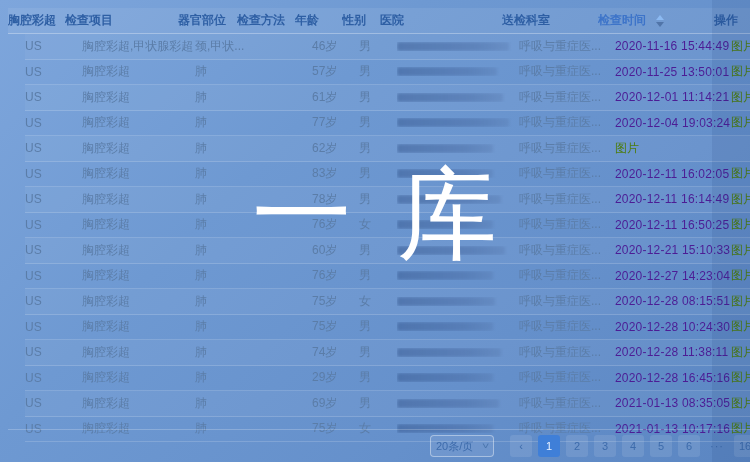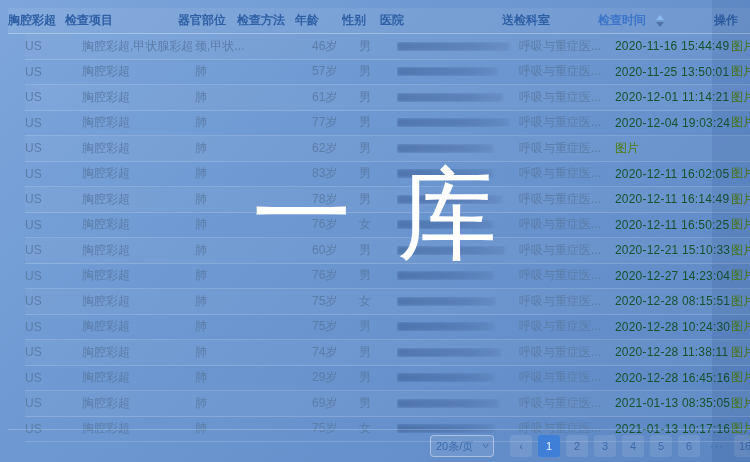--- a/index.html
+++ b/index.html
@@ -23,21 +23,21 @@
   }
   .th{white-space:nowrap;overflow:hidden;display:flex;align-items:center;gap:4px;}
   .th.sorted{color:#3d74c9;gap:8px;}
   .tr{
     height:24.5px;color:#5b7da8;
     border-bottom:1px solid rgba(255,255,255,0.16);
     margin-left:17px;
   }
   .tr:nth-child(odd){background:rgba(255,255,255,0.045);}
   .td{white-space:nowrap;overflow:hidden;text-overflow:clip;}
-  .td.col-time{letter-spacing:0.2px;color:#14532d;}
+  .td.col-time{letter-spacing:0.2px;color:#4c1d95;}
   .td.col-action a{color:#4d7c0f;text-decoration:none;cursor:pointer;}
   .blur-bar{
     display:block;height:9px;border-radius:2px;margin-right:6px;
     background:linear-gradient(90deg,rgba(52,86,142,0.50),rgba(66,99,155,0.42) 70%,rgba(80,110,162,0.25));
     filter:blur(1.6px);
   }
   
   .caret-wrap{display:inline-flex;flex-direction:column;gap:2px;margin-left:2px;}
   .caret{width:0;height:0;border-left:4px solid transparent;border-right:4px solid transparent;}
   .caret.up{border-bottom:5px solid #8cbaf2;}

